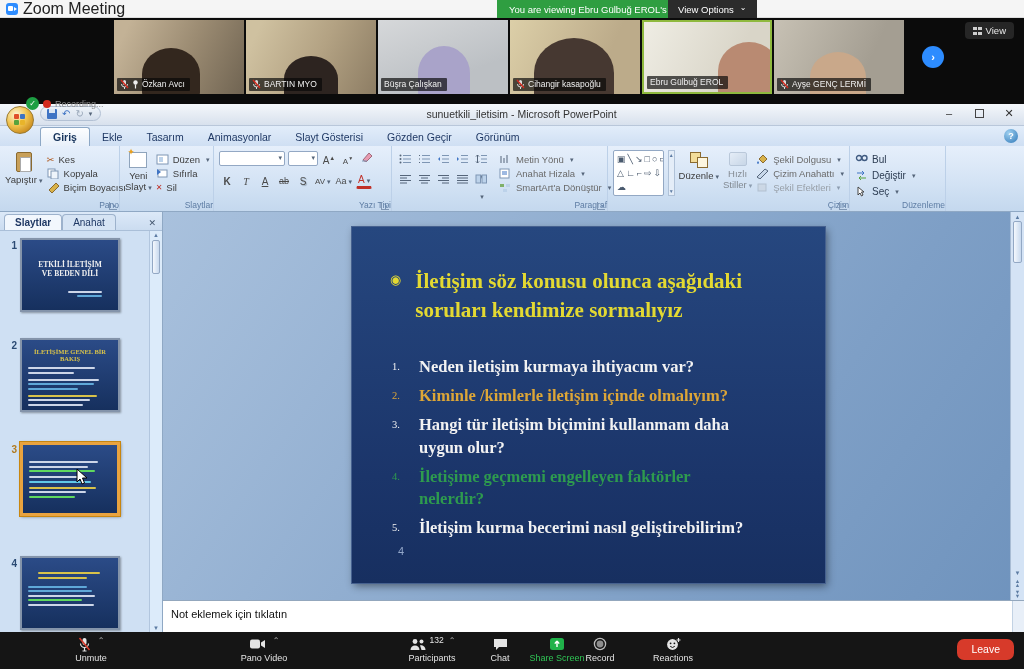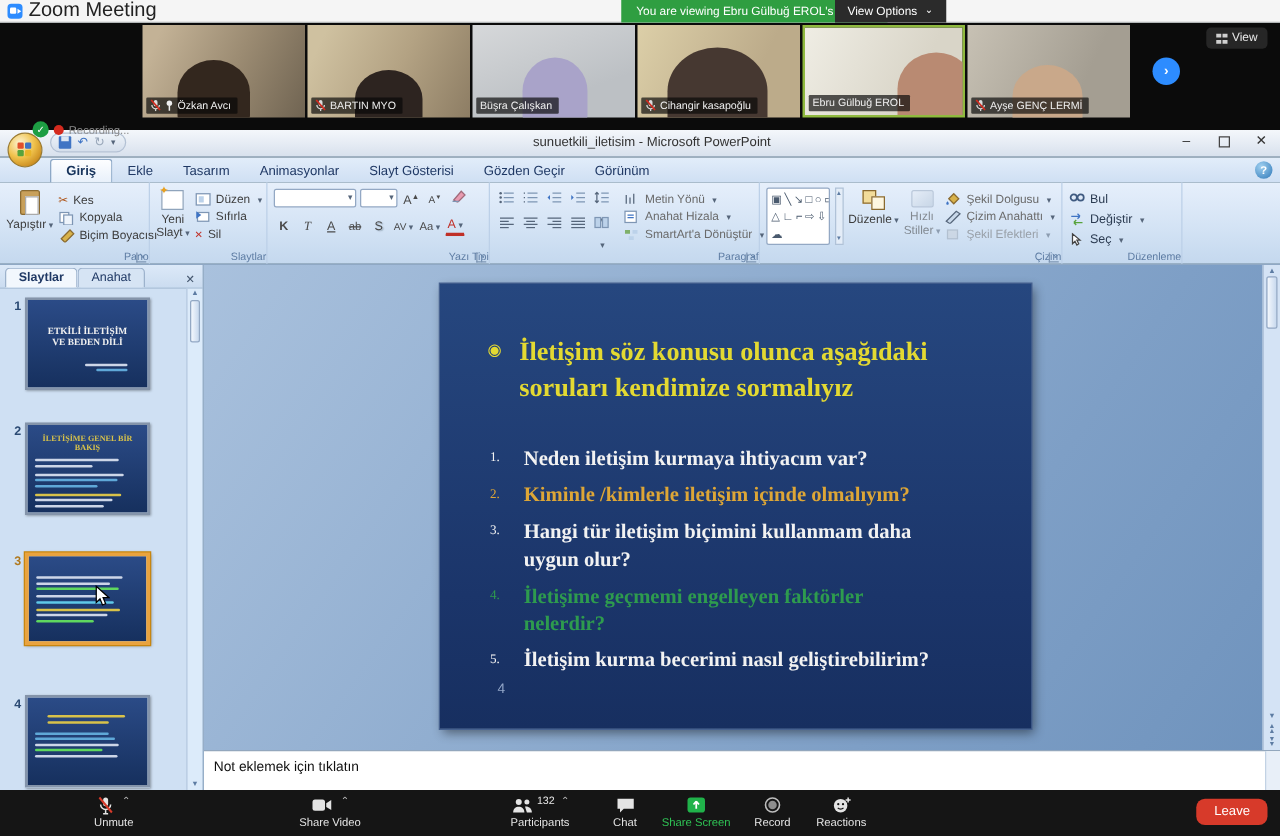--- a/index.html
+++ b/index.html
@@ -684,21 +684,21 @@
     <div class="t-label">Unmute</div>
   </div>
   <div class="tbtn" style="left:222px;width:84px">
     <div class="t-ic">
       <svg width="17" height="12" viewBox="0 0 17 12">
           <rect x="1" y="1.5" width="10" height="9" rx="2" fill="#e4e4e4"></rect>
           <path d="M12 4.5 16 2v8l-4-2.5z" fill="#e4e4e4"></path>
         </svg>
       <span class="caret-up">⌃</span>
     </div>
-    <div class="t-label">Share Video</div>
+    <div class="t-label">Pano Video</div>
   </div>
 
   <div class="tbtn" style="left:398px;width:68px">
     <div class="t-ic">
       <svg width="18" height="13" viewBox="0 0 18 13">
           <circle cx="6" cy="3.5" r="2.4" fill="#e4e4e4"></circle>
           <path d="M1.5 12c0-3 2-4.6 4.5-4.6S10.5 9 10.5 12z" fill="#e4e4e4"></path>
           <circle cx="12.5" cy="3.5" r="2" fill="#e4e4e4"></circle>
           <path d="M11 7.2c2.8-.4 5.5 1.3 5.5 4.8h-4" fill="#e4e4e4"></path>
         </svg>
@@ -717,21 +717,21 @@
   </div>
   <div class="tbtn" style="left:524px;width:66px">
     <div class="t-ic">
       <svg width="16" height="14" viewBox="0 0 16 14">
           <rect x="1" y="1" width="14" height="12" rx="2.5" fill="#20b24a"></rect>
           <path d="M8 10V5M8 4 5.8 6.6M8 4l2.2 2.6" stroke="#fff" stroke-width="1.4" fill="none"></path>
         </svg>
     </div>
     <div class="t-label share-label">Share Screen</div>
   </div>
-  <div class="tbtn" style="left:596px;width:44px">
+  <div class="tbtn" style="left:578px;width:44px">
     <div class="t-ic">
       <svg width="14" height="14" viewBox="0 0 14 14">
           <circle cx="7" cy="7" r="5.6" fill="none" stroke="#bdbdbd" stroke-width="1.3"></circle>
           <circle cx="7" cy="7" r="3.4" fill="#8d8d8d"></circle>
         </svg>
     </div>
     <div class="t-label">Record</div>
   </div>
   <div class="tbtn" style="left:646px;width:54px">
     <div class="t-ic">

